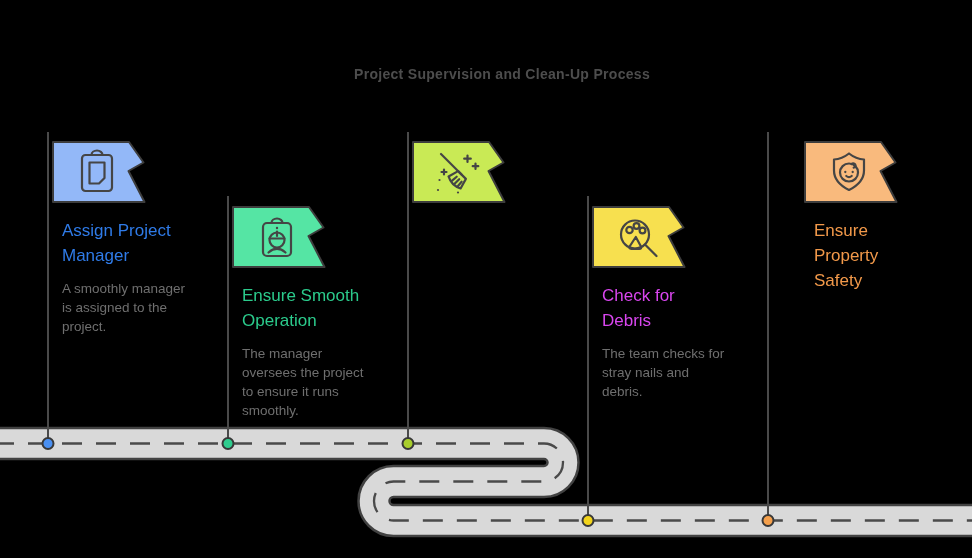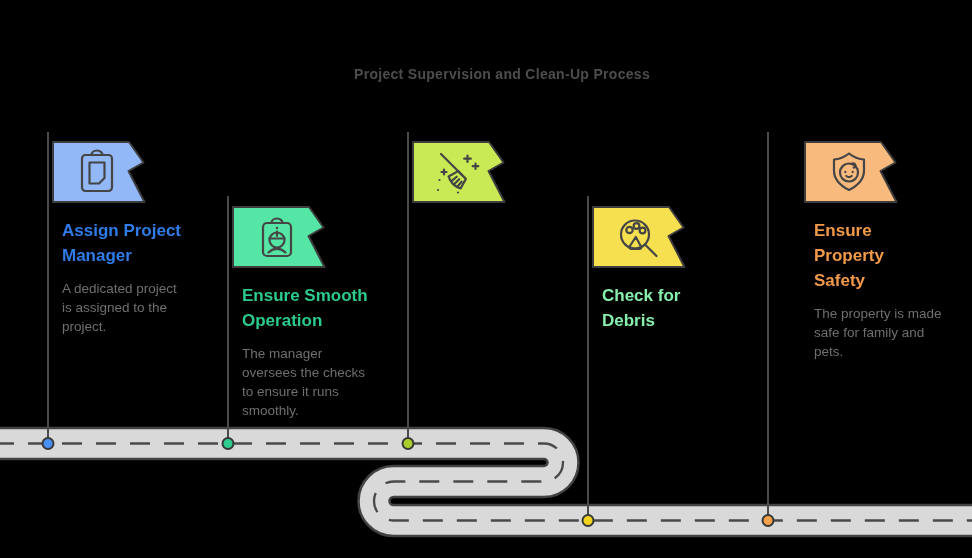--- a/index.html
+++ b/index.html
@@ -16,21 +16,21 @@
     margin:16px;
   }
   svg.bg { position:absolute; left:0; top:0; }
   .step { position:absolute; width:172px; }
   .flag-svg { display:block; }
   .icon-svg { position:absolute; left:22px; top:8px; }
   .icon-svg * { fill:none; stroke:#454545; stroke-width:2.2; stroke-linecap:round; stroke-linejoin:round; }
   .icon-svg .fill { fill:#454545; stroke:none; }
   .step-title {
     margin:15px 0 0 10px; width:150px;
-    font-size:17px; font-weight:bold; line-height:25px;
+    font-size:17px; font-weight:normal; line-height:25px;
     white-space:pre-line;
   }
   .step-desc {
     margin:11px 0 0 10px; width:156px;
     font-size:13.5px; line-height:19px;
     white-space:pre-line;
   }
 </style>
 </head>
 <body>
@@ -59,42 +59,42 @@
   <svg class="flag-svg" width="95" height="62" viewBox="0 0 95 62">
     <polygon fill="#93B8F8" points="1,1 77,1 91.5,21.5 76.5,30 92.5,61 1,61" stroke="#3D3D3D" stroke-width="2" stroke-linejoin="round"></polygon>
   </svg>
   <svg class="icon-svg" width="46" height="46" viewBox="0 0 46 46">
     <rect x="8" y="6" width="30" height="36" rx="3.5"></rect>
     <path d="M17.5,6 a5.5,4.5 0 0 1 11,0"></path>
     <path d="M15.5,13.5 h15 v15.5 l-5.5,5.5 h-9.5 z"></path>
   </svg>
   <div class="step-title" style="color: rgb(47, 123, 232);">Assign Project
 Manager</div>
-  <div class="step-desc" style="color: rgb(111, 111, 111);">A dedicated project
+  <div class="step-desc" style="color: rgb(111, 111, 111);">A smoothly manager
 is assigned to the
 project.</div>
 </div>
 
 <div class="step" style="left:232px; top:206px;">
   <svg class="flag-svg" width="95" height="62" viewBox="0 0 95 62">
     <polygon fill="#55E5A4" points="1,1 77,1 91.5,21.5 76.5,30 92.5,61 1,61" stroke="#3D3D3D" stroke-width="2" stroke-linejoin="round"></polygon>
   </svg>
   <svg class="icon-svg" width="46" height="46" viewBox="0 0 46 46">
     <rect x="9" y="9" width="28" height="33" rx="4"></rect>
     <path d="M17.5,9 a5.5,4.5 0 0 1 11,0"></path>
     <circle class="fill" cx="23" cy="14" r="1.2"></circle>
     <circle cx="23" cy="26" r="7.5"></circle>
     <path d="M15.5,24.5 H30.5"></path>
     <path d="M23,17.5 V22"></path>
     <path d="M14.5,38.5 Q23,31 31.5,38.5"></path>
   </svg>
   <div class="step-title" style="color: rgb(43, 203, 140);">Ensure Smooth
 Operation</div>
   <div class="step-desc" style="color: rgb(111, 111, 111);">The manager
-oversees the checks
+oversees the project
 to ensure it runs
 smoothly.</div>
 </div>
 
 <div class="step" style="left:412px; top:141px;">
   <svg class="flag-svg" width="95" height="62" viewBox="0 0 95 62">
     <polygon fill="#C9EA55" points="1,1 77,1 91.5,21.5 76.5,30 92.5,61 1,61" stroke="#3D3D3D" stroke-width="2" stroke-linejoin="round"></polygon>
   </svg>
   <svg class="icon-svg" width="46" height="46" viewBox="0 0 46 46">
     <path d="M7,5 L27.5,25.5"></path>
@@ -116,35 +116,35 @@
     <polygon fill="#F7E04F" points="1,1 77,1 91.5,21.5 76.5,30 92.5,61 1,61" stroke="#3D3D3D" stroke-width="2" stroke-linejoin="round"></polygon>
   </svg>
   <svg class="icon-svg" width="46" height="46" viewBox="0 0 46 46">
     <circle cx="21" cy="20.5" r="14"></circle>
     <path d="M31.5,31 L42.5,42"></path>
     <circle cx="15.5" cy="16" r="3.2"></circle>
     <circle cx="22.5" cy="12" r="2.9"></circle>
     <circle cx="28.5" cy="16.5" r="2.9"></circle>
     <path d="M21.8,23 L27,32.5 Q27.8,34.8 25.3,34.8 L17.2,34.8 Q14.7,34.8 15.6,32.5 Z"></path>
   </svg>
-  <div class="step-title" style="color: #86efac;">Check for
+  <div class="step-title" style="color: #d946ef;">Check for
 Debris</div>
+  <div class="step-desc" style="color: rgb(111, 111, 111);">The team checks for
+stray nails and
+debris.</div>
 </div>
 
 <div class="step" style="left:804px; top:141px;">
   <svg class="flag-svg" width="95" height="62" viewBox="0 0 95 62">
     <polygon fill="#F9BA7D" points="1,1 77,1 91.5,21.5 76.5,30 92.5,61 1,61" stroke="#3D3D3D" stroke-width="2" stroke-linejoin="round"></polygon>
   </svg>
   <svg class="icon-svg" width="46" height="46" viewBox="0 0 46 46">
     <path d="M23,4.5 Q30,10 38,10.5 V21.5 Q38,33.5 23,41 Q8,33.5 8,21.5 V10.5 Q16,10 23,4.5 Z"></path>
     <circle cx="23" cy="23.5" r="9"></circle>
     <path d="M25.5,15.2 a2.2,2.2 0 1 1 2.2,3.4"></path>
     <circle class="fill" cx="19.3" cy="23" r="1.15"></circle>
     <circle class="fill" cx="26.7" cy="23" r="1.15"></circle>
     <path d="M20.3,27 Q23,29.3 25.7,27"></path>
   </svg>
   <div class="step-title" style="color: rgb(242, 153, 74);">Ensure
 Property
 Safety</div>
-  <div class="step-desc" style="color: rgb(111, 111, 111);">The property is made
-safe for family and
-pets.</div>
 </div>
 
 </body></html>

